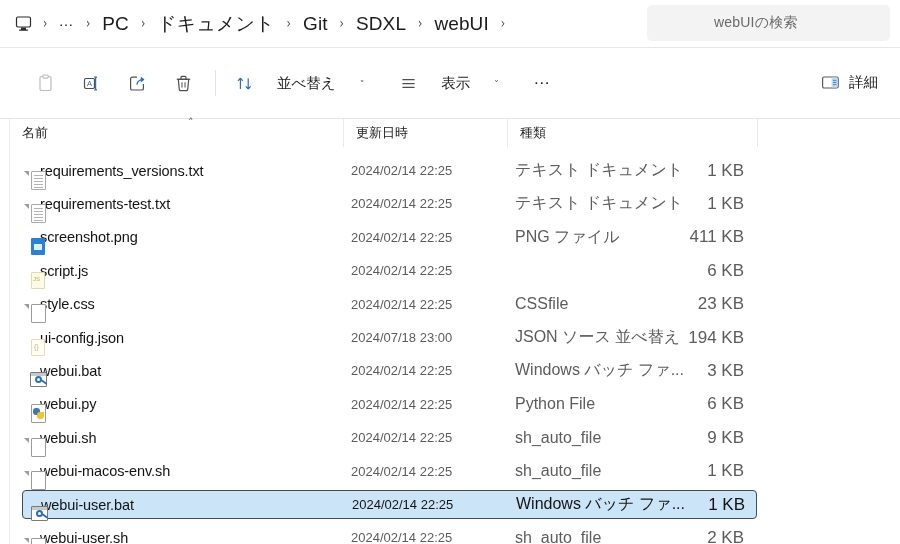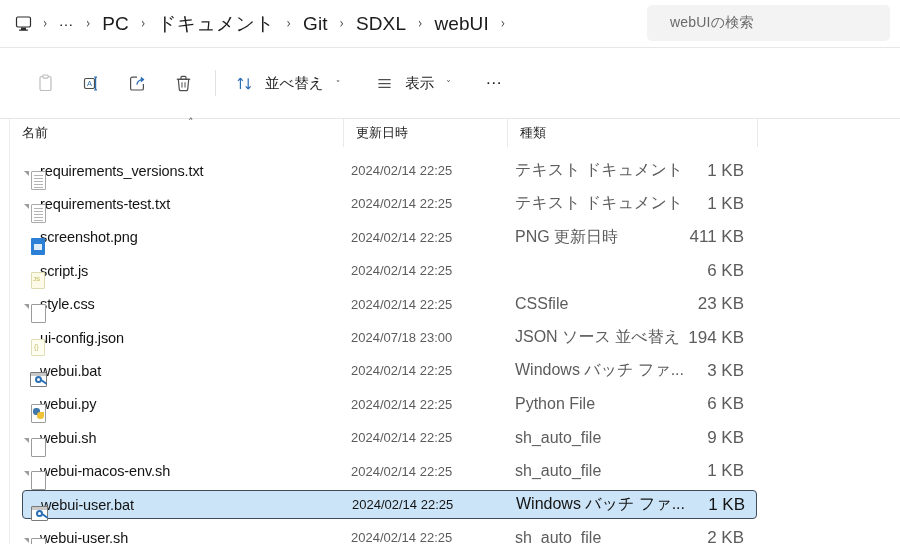--- a/index.html
+++ b/index.html
@@ -57,20 +57,21 @@
     width: 243px; height: 36px;
     background: #f3f3f3;
     border-radius: 5px;
     display: flex; align-items: center;
     padding-left: 23px;
   }
   .searchbox .ph {
     font-size: 14px;
     color: #6a6a6a;
     letter-spacing: 0.2px;
+    margin-left: 44px;
   }
 
   .hr {
     position: absolute; left: 0; width: 900px;
     height: 1px; background: #e7e7e7;
   }
 
   
   .cmdbar {
     position: absolute; left: 0; top: 48px;
@@ -89,21 +90,21 @@
   .vdiv {
     width: 1px; height: 26px;
     background: #e2e2e2;
     margin: 0 9px;
   }
   .cmd-txt-btn {
     display: flex; align-items: center;
     height: 46px;
     padding: 0 11px;
     border-radius: 5px;
-    gap: 12px;
+    gap: 24px;
   }
   .cmd-label {
     font-size: 14.5px;
     color: #1b1b1b;
     white-space: nowrap;
   }
   .caret-sm {
     font-size: 9px; color: #444;
     position: relative; top: 1px;
     font-family: "DejaVu Sans", sans-serif;
@@ -378,20 +379,30 @@
         </span>
         <span class="cmd-label">表示</span>
         <span class="caret-sm">˅</span>
       </div>
 
       <div class="cmd-btn" style="margin-left:10px">
         <span class="dots">…</span>
       </div>
     </div>
 
+    <div class="details-btn">
+      <span>
+        <svg class="ic" width="19" height="17" viewBox="0 0 19 17">
+          <rect x="1.6" y="3" width="15.6" height="11" rx="1.5" fill="none" stroke="#5b5b5b" stroke-width="1.2"></rect>
+          <rect x="10.6" y="3.6" width="6" height="9.8" rx="1" fill="#bcdcf2"></rect>
+          <path d="M12 6.4 h3.4 M12 8.5 h3.4 M12 10.6 h3.4" stroke="#3a7fb5" stroke-width=".9"></path>
+        </svg>
+      </span>
+      <span class="cmd-label">詳細</span>
+    </div>
   </div>
 
   <div class="hr" style="top:118px"></div>
 
   <div class="listpane">
     <div class="leftrail"></div>
 
     <div class="colheader">
       <div class="col-cell first" style="left:0; width:333px">
         <span>名前</span>
@@ -436,21 +447,21 @@
           <span class="cell-date">2024/02/14 22:25</span>
           <span class="cell-type">テキスト ドキュメント</span>
           <span class="cell-size">1 KB</span>
         </div>
         <div class="row" style="top: 75.8px;">
           <span class="cell-name">
             <span><span class="fi png"><span class="badge"></span></span></span>
             <span class="fname">screenshot.png</span>
           </span>
           <span class="cell-date">2024/02/14 22:25</span>
-          <span class="cell-type">PNG 更新日時</span>
+          <span class="cell-type">PNG ファイル</span>
           <span class="cell-size">411 KB</span>
         </div>
         <div class="row" style="top: 109.2px;">
           <span class="cell-name">
             <span><span class="fi js"><span class="badge"></span></span></span>
             <span class="fname">script.js</span>
           </span>
           <span class="cell-date">2024/02/14 22:25</span>
           <span class="cell-size">6 KB</span>
         </div>

